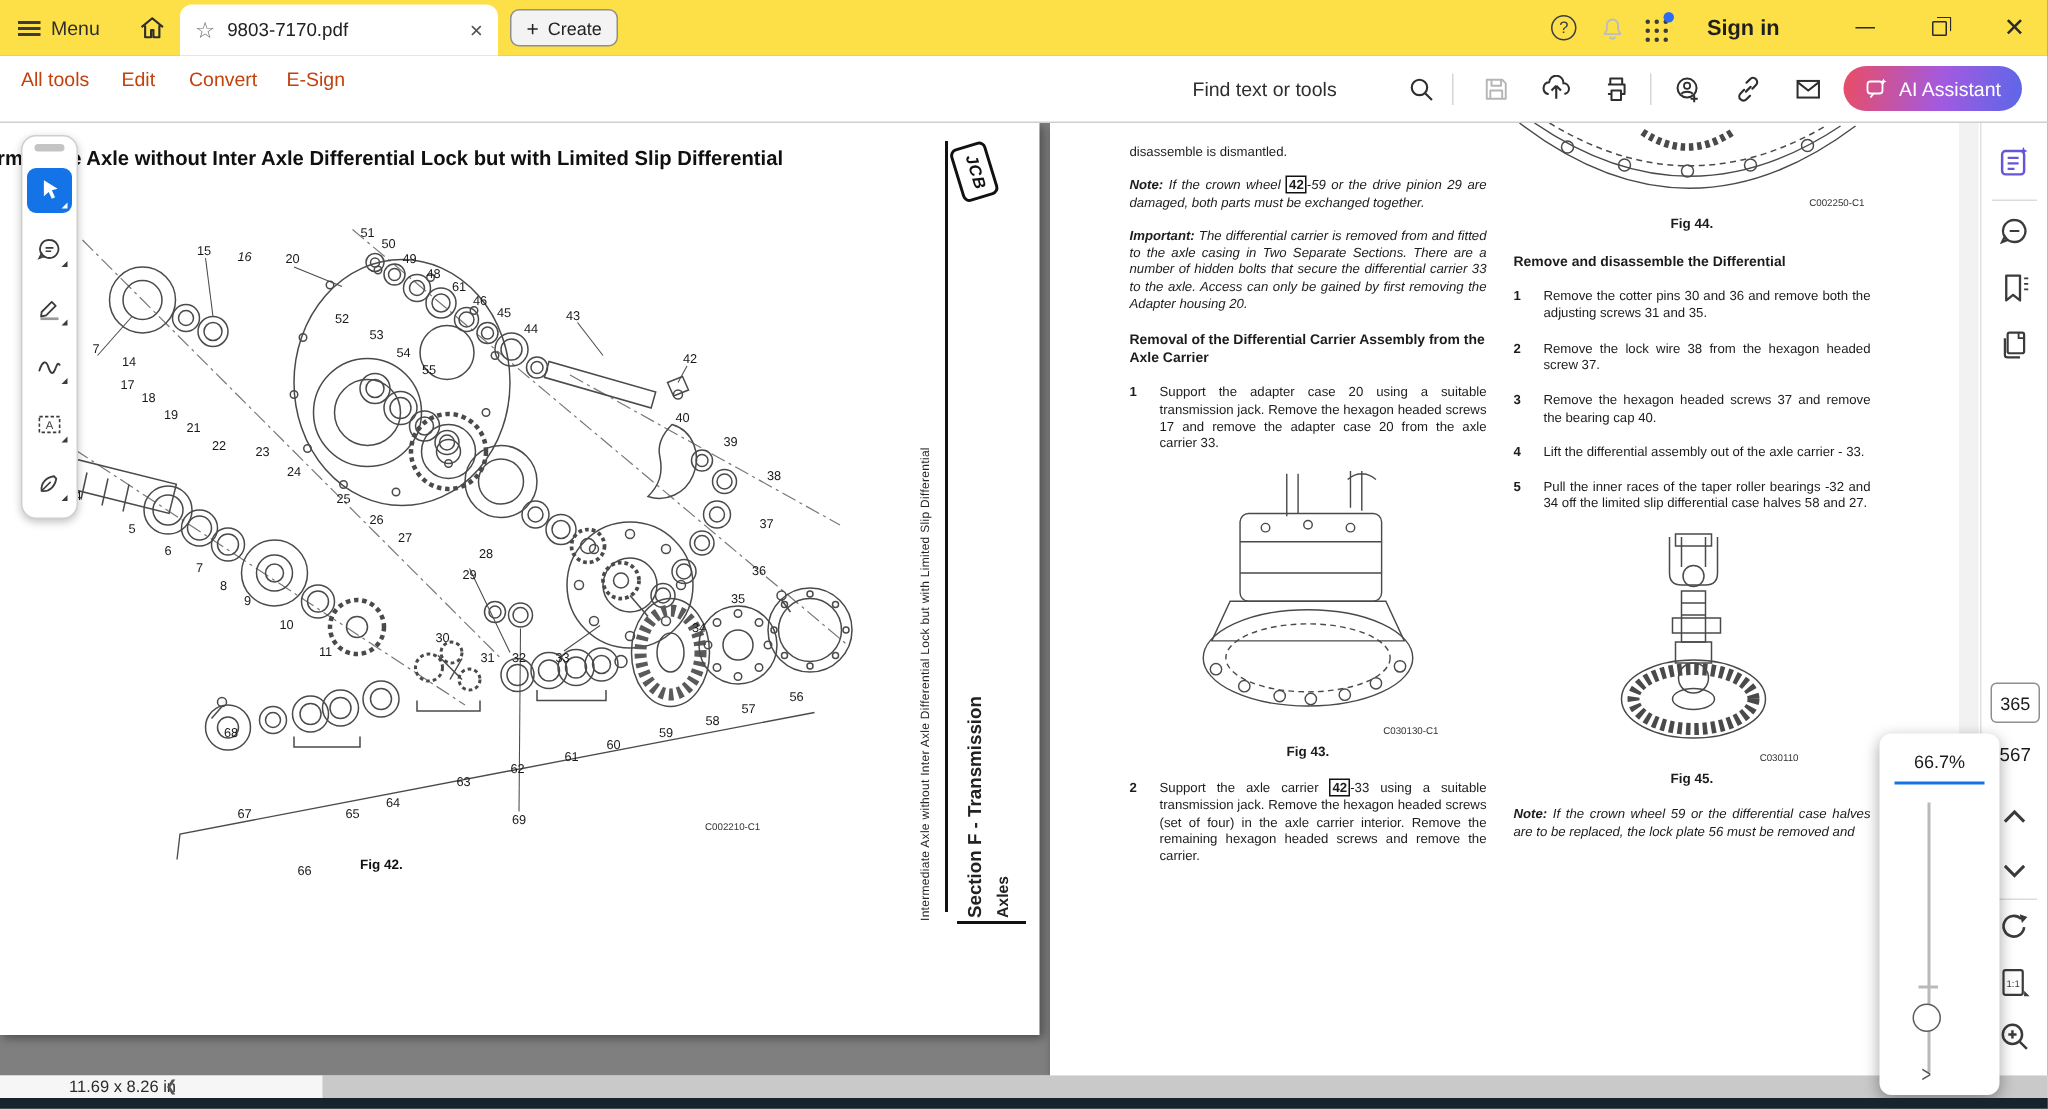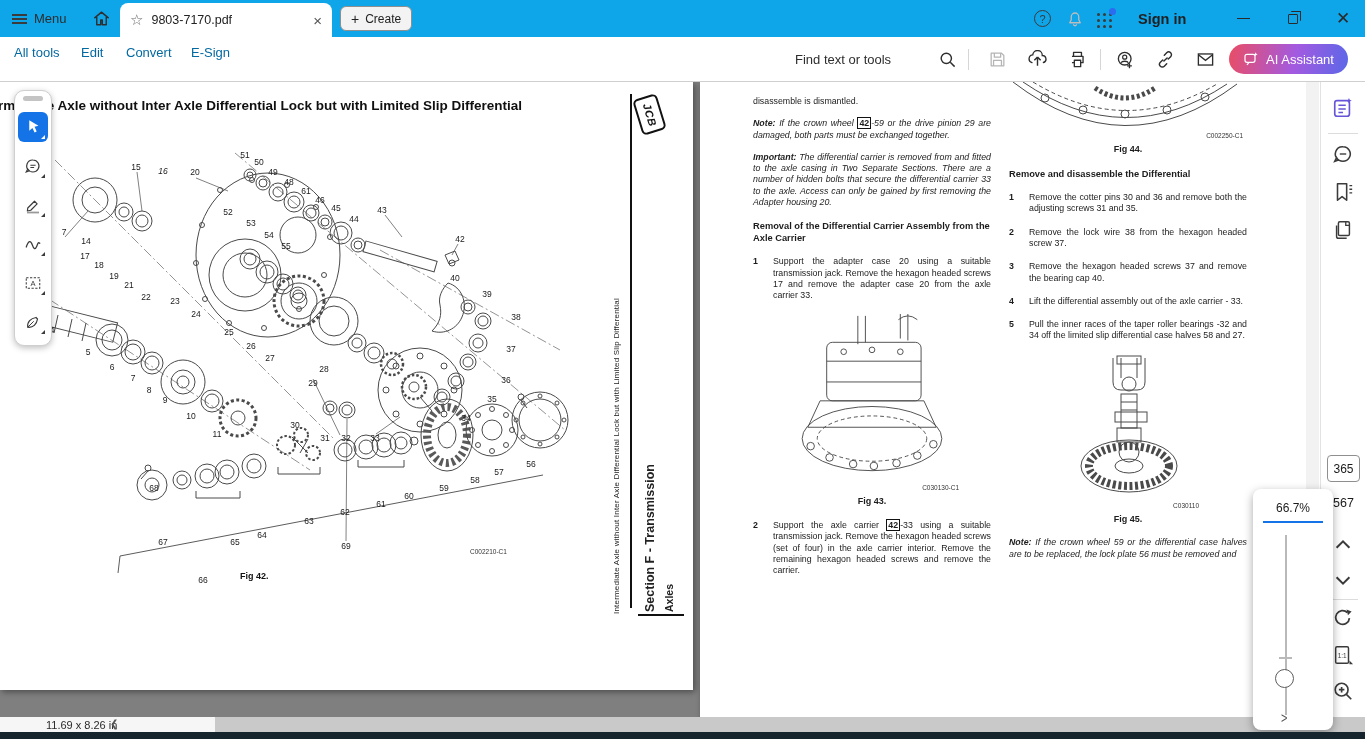--- a/index.html
+++ b/index.html
@@ -1,21 +1,21 @@
 <!DOCTYPE html>
 <html><head>
 <meta charset="utf-8">
 <style>
   * { margin:0; padding:0; box-sizing:border-box; }
   html,body { width:1365px; height:739px; overflow:hidden; font-family:"Liberation Sans",sans-serif; background:#7f7f7f; }
   .abs { position:absolute; }
   svg { display:block; }
 
   
-  #titlebar { position:absolute; left:0; top:0; width:1365px; height:37px; background:#0ea5e9; z-index:40; }
+  #titlebar { position:absolute; left:0; top:0; width:1365px; height:37px; background:#fde047; z-index:40; }
   .tb-btn { position:absolute; top:0; height:37px; display:flex; align-items:center; gap:7px; color:#2e2e2e; font-size:13px; cursor:default; }
   #hamburger span { display:block; width:15px; height:2px; background:#3b3b3b; margin:2px 0; }
   #doc-tab { position:absolute; left:120px; top:3px; width:212px; height:34px; background:#fff; border-radius:8px 8px 0 0; display:flex; align-items:center; padding:0 10px; gap:8px; z-index:41; }
   #doc-tab .star { color:#6b6b6b; font-size:15px; }
   #doc-tab .ttl { font-size:12.5px; color:#222; flex:1; white-space:nowrap; overflow:hidden; }
   #doc-tab .x { color:#555; font-size:15px; }
   #create-btn { position:absolute; left:340px; top:6px; height:25px; padding:0 10px; border:1px solid #8f8f8f; border-radius:6px; background:#f3f3f3; display:flex; align-items:center; gap:6px; font-size:12px; color:#222; }
   #help-icon { left:1034px; } #bell-icon { left:1066px; } #apps-icon { left:1096px; }
   .qmark { width:17px; height:17px; border:1.4px solid #3b3b3b; border-radius:50%; font-size:11px; display:flex; align-items:center; justify-content:center; color:#3b3b3b; }
   #signin { position:absolute; left:1138px; top:0; height:37px; display:flex; align-items:center; font-weight:700; font-size:14.5px; color:#1f1f1f; }
@@ -23,21 +23,21 @@
   #min-btn { left:1228px; } #restore-btn { left:1278px; } #close-btn { left:1328px; font-size:17px; font-weight:300; }
   #min-btn i { display:block; width:13px; height:1.6px; background:#2a2a2a; }
   #restore-btn i { display:block; width:10px; height:10px; border:1.4px solid #2a2a2a; border-radius:1px; position:relative; }
   #restore-btn i:before { content:""; position:absolute; left:2px; top:-4px; width:9px; height:9px; border:1.4px solid #2a2a2a; border-left:none; border-bottom:none; border-radius:1px; }
   .grid-dots { position:relative; width:18px; height:18px; }
   .grid-dots b { position:absolute; width:3px; height:3px; border-radius:50%; background:#3b3b3b; }
   .grid-dots .blue { width:7px; height:7px; background:#2b6cf0; right:-2px; top:-2px; }
 
   
   #toolbar { position:absolute; left:0; top:37px; width:1365px; height:45px; background:#ffffff; border-bottom:1px solid #cfcfcf; z-index:39; }
-  .menu-item { position:absolute; top:0; height:31px; display:flex; align-items:center; font-size:13px; color:#0369a1; }
+  .menu-item { position:absolute; top:0; height:31px; display:flex; align-items:center; font-size:13px; color:#c2410c; }
   #mi-0 { left:14px; } #mi-1 { left:81px; } #mi-2 { left:126px; } #mi-3 { left:191px; }
   .tb-icon { position:absolute; top:13px; width:19px; height:19px; color:#3b3b3b; }
   .tb-div { position:absolute; top:12px; width:1px; height:21px; background:#d6d6d6; }
   #find-label { position:absolute; left:795px; top:0; height:45px; display:flex; align-items:center; font-size:13px; color:#2e2e2e; }
   #ai-pill { position:absolute; left:1229px; top:7px; width:119px; height:30px; border-radius:15px; background:linear-gradient(100deg,#ea4d64 0%,#a35ae0 55%,#5b67e8 100%); color:#fff; display:flex; align-items:center; justify-content:center; gap:7px; font-size:13px; }
 
   
   #content { position:absolute; left:0; top:82px; width:1365px; height:650px; background:#7f7f7f; overflow:hidden; }
   #left-page { position:absolute; left:0; top:0; width:693px; height:608px; background:#fff; box-shadow:2px 2px 6px rgba(0,0,0,.4); overflow:hidden; }
   #right-page { position:absolute; left:700px; top:0; width:632px; height:650px; background:#fff; box-shadow:2px 2px 6px rgba(0,0,0,.4); overflow:hidden; }

